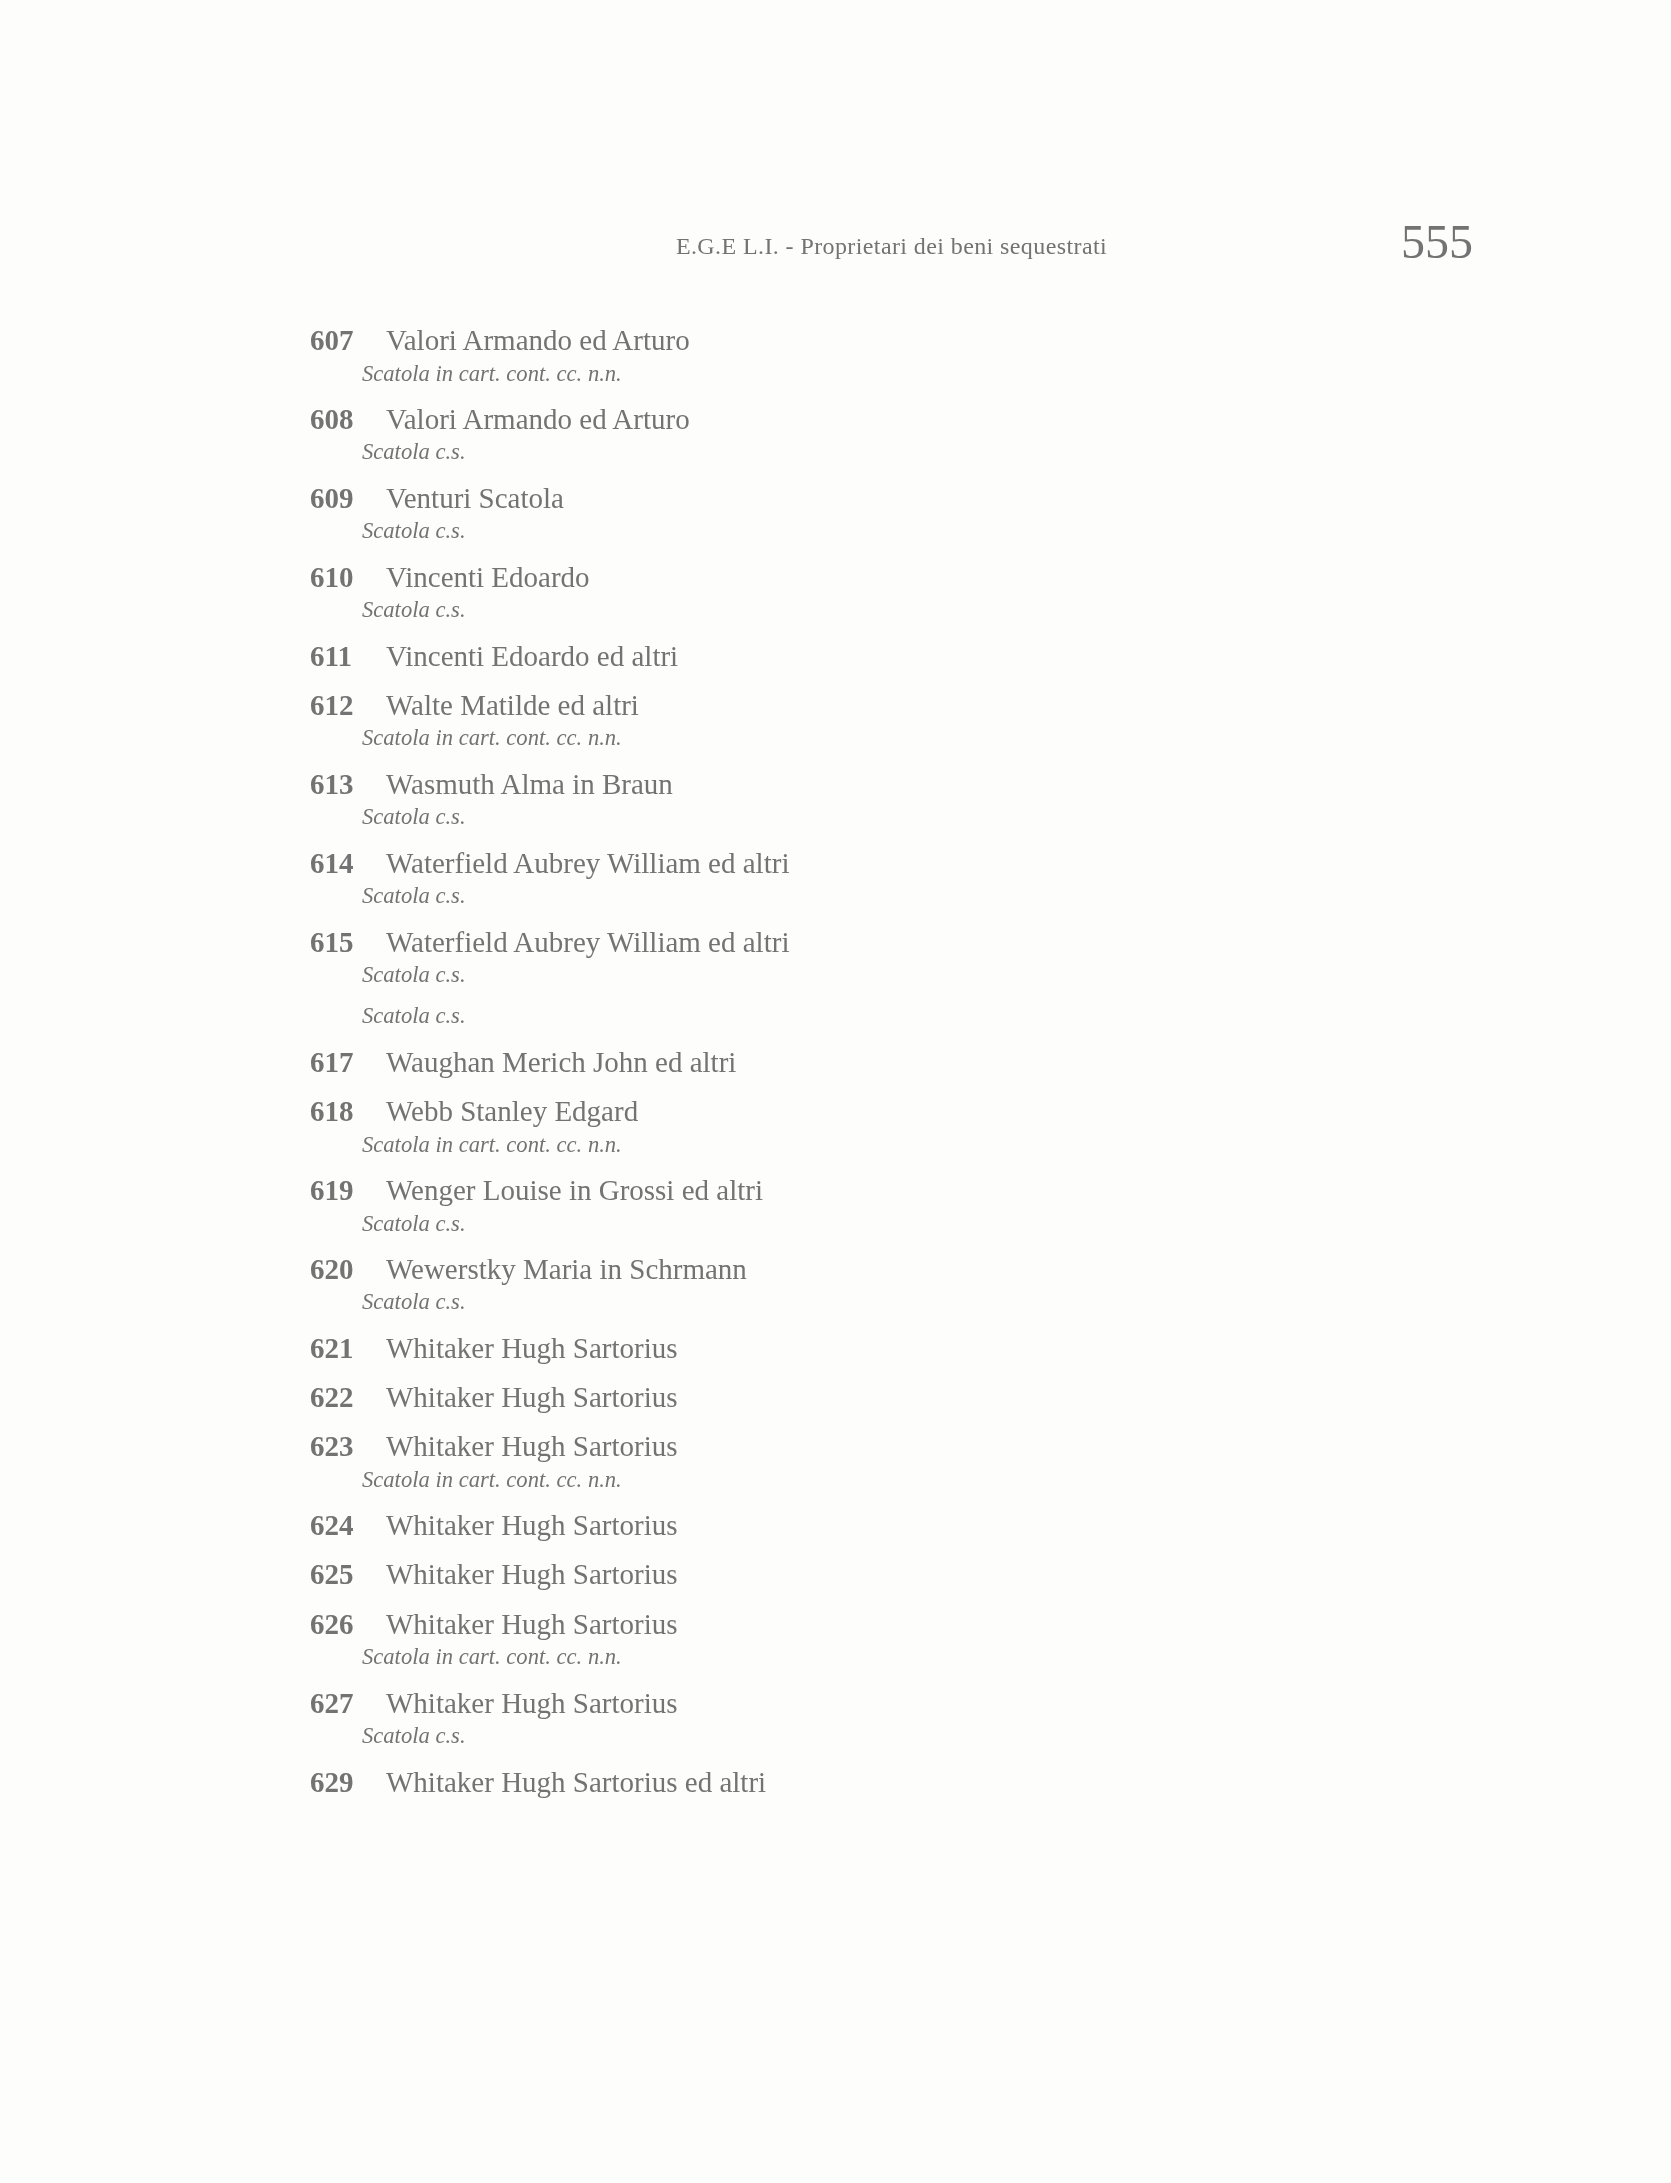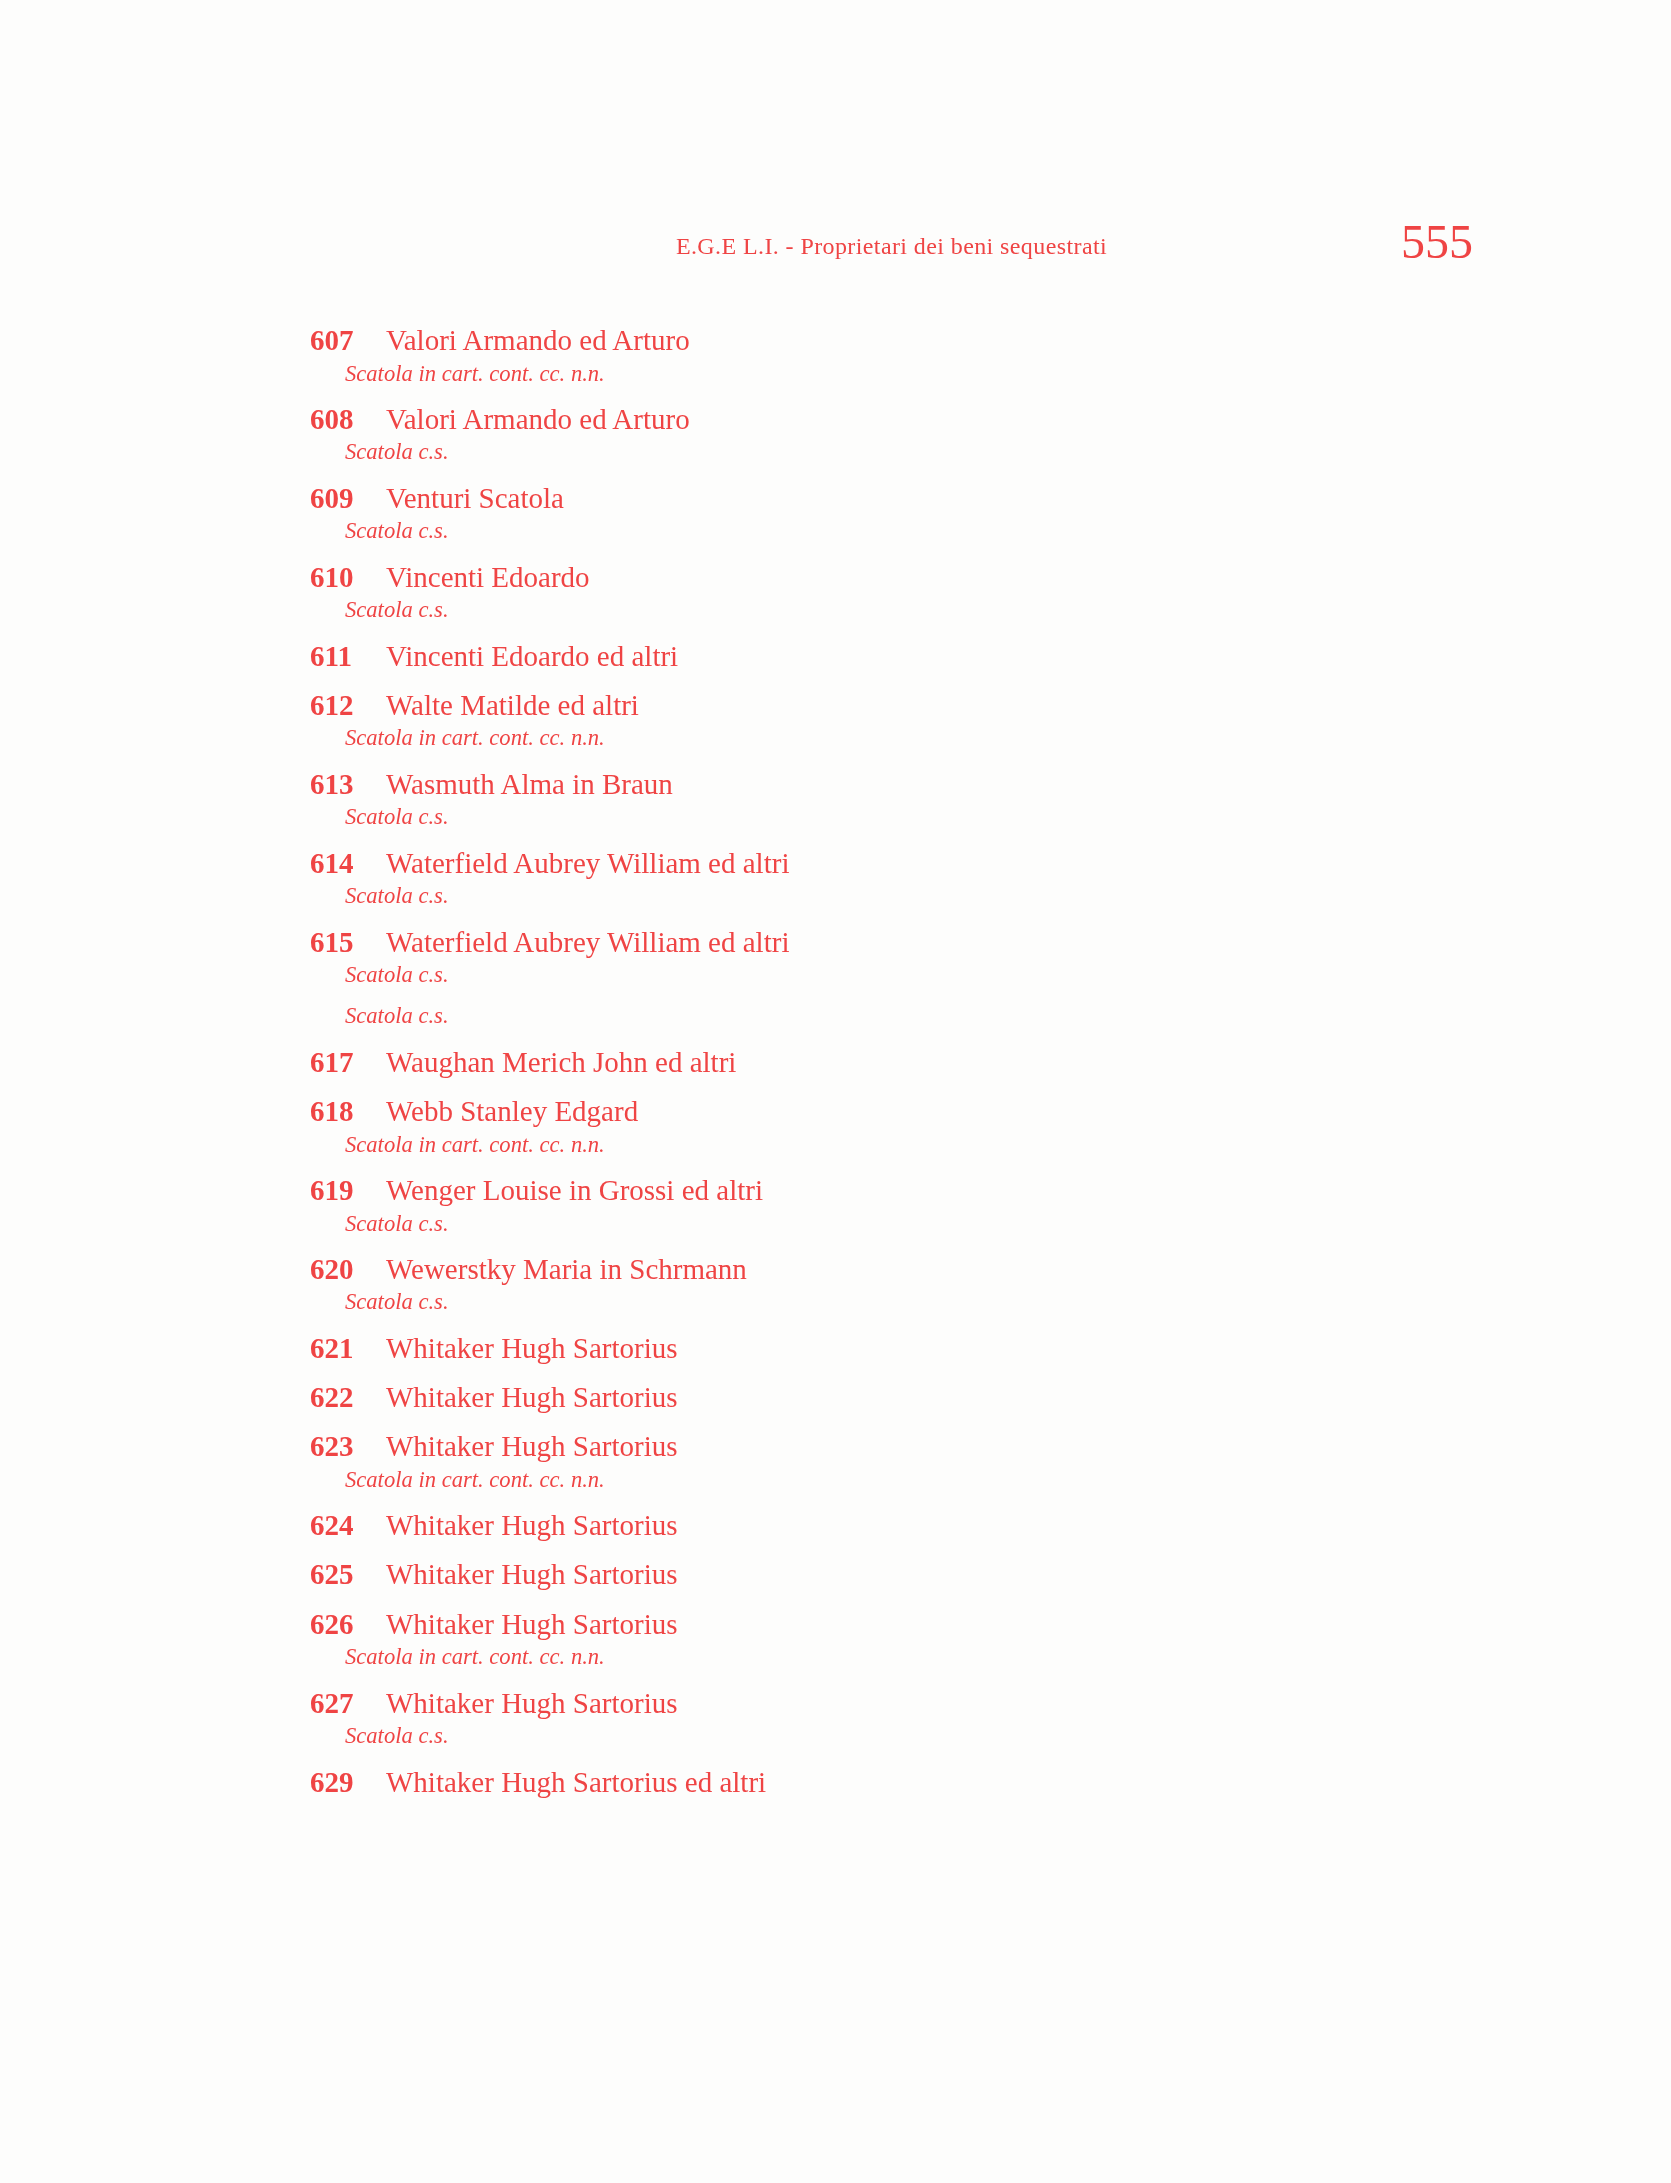--- a/index.html
+++ b/index.html
@@ -5,21 +5,21 @@
   html, body {
     margin: 0;
     padding: 0;
     background: #e8e8e8;
   }
   .page {
     position: relative;
     width: 1672px;
     height: 2183px;
     background: #fdfdfc;
-    color: #ef4444;
+    color: #737373;
     font-family: "Liberation Serif", "DejaVu Serif", serif;
     overflow: hidden;
   }
   .content {
     margin-left: 310px;
     width: 1163px;
   }
   .header-row {
     position: relative;
     padding-top: 228px;
@@ -50,21 +50,21 @@
   }
   .num {
     display: inline-block;
     width: 76px;
     font-weight: bold;
   }
   .name {
     font-weight: normal;
   }
   .note {
-    margin-left: 35px;
+    margin-left: 52px;
     margin-top: 1.6px;
     font-size: 22.6px;
     line-height: 28px;
     font-style: italic;
   }
 </style>
 </head>
 <body>
 
 <div class="page">

